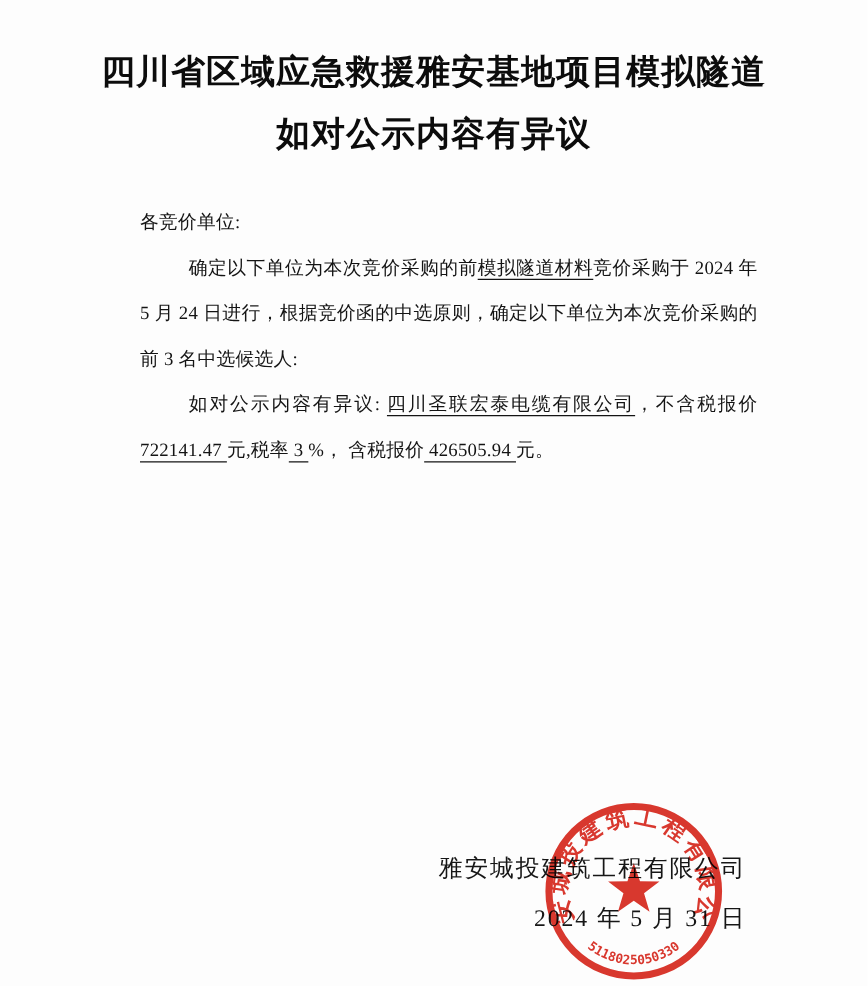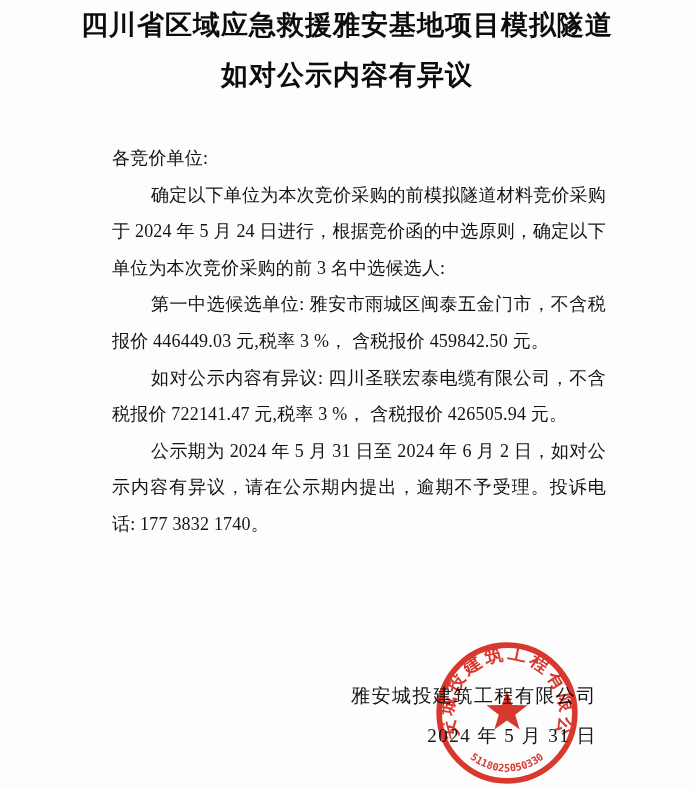--- a/index.html
+++ b/index.html
@@ -2,31 +2,32 @@
 <html><head>
 <meta charset="utf-8">
 <style>
   html,body{margin:0;padding:0}
   body{
     width:694px;height:789px;position:relative;overflow:hidden;
     background:#fdfdfd;color:#141414;
     font-family:"Liberation Serif","DejaVu Serif",serif;
   }
   .title{
-    padding-top:0;text-align:center;font-weight:bold;color:#0c0c0c;
+    padding-top:32px;text-align:center;font-weight:bold;color:#0c0c0c;
     font-size:27px;line-height:50px;letter-spacing:1px;
   }
   .body-text{
-    position:absolute;left:112px;right:88px;top:140px;
-    font-size:18px;line-height:36.6px;letter-spacing:.2px;
+    position:absolute;left:112px;right:88px;top:160px;
+    font-size:15px;line-height:36.6px;letter-spacing:.2px;
     text-align:justify;
   }
   .para{margin:0;text-align:justify}
   .para.indent{text-indent:39px}
   .u{
+    text-decoration:underline;
     text-underline-offset:4px;
     text-decoration-thickness:1.3px;
   }
   .signature{
     position:absolute;right:97px;top:676px;text-align:right;
     font-size:19px;line-height:40px;letter-spacing:1.5px;color:#161616;
   }
   .seal{
     position:absolute;left:433px;top:639px;width:148px;height:148px;
     mix-blend-mode:multiply;opacity:.93;
@@ -39,23 +40,21 @@
 <body>
 
 <div class="title">
   <div>四川省区域应急救援雅安基地项目模拟隧道</div>
   <div>如对公示内容有异议</div>
 </div>
 
 <div class="body-text">
     <p class="para"><span>各竞价单位:</span></p>
     <p class="para indent"><span>确定以下单位为本次竞价采购的前</span><span class="u">模拟隧道材料</span><span>竞价采购于 2024 年 5 月 24 日进行，根据竞价函的中选原则，确定以下单位为本次竞价采购的前 3 名中选候选人:</span></p>
-    <p class="para indent"><span>第一中选候选单位: </span><span class="u">雅安市雨城区闽泰五金门市</span><span>，不含税报价</span><span class="u"> 446449.03 </span><span>元,税率</span><span class="u"> 3 </span><span>%， 含税报价</span><span class="u"> 459842.50 </span><span>元。</span></p>
     <p class="para indent"><span>如对公示内容有异议: </span><span class="u">四川圣联宏泰电缆有限公司</span><span>，不含税报价</span><span class="u"> 722141.47 </span><span>元,税率</span><span class="u"> 3 </span><span>%， 含税报价</span><span class="u"> 426505.94 </span><span>元。</span></p>
-    <p class="para indent"><span>公示期为 2024 年 5 月 31 日至 2024 年 6 月 2 日，如对公示内容有异议，请在公示期内提出，逾期不予受理。投诉电话: 177 3832 1740。</span></p>
   </div>
 
 <div class="signature">
   <div>雅安城投建筑工程有限公司</div>
   <div>2024 年 5 月 31 日</div>
 </div>
 
 <div class="seal">
   <svg viewBox="0 0 144 144" xmlns="http://www.w3.org/2000/svg">
     <defs>

